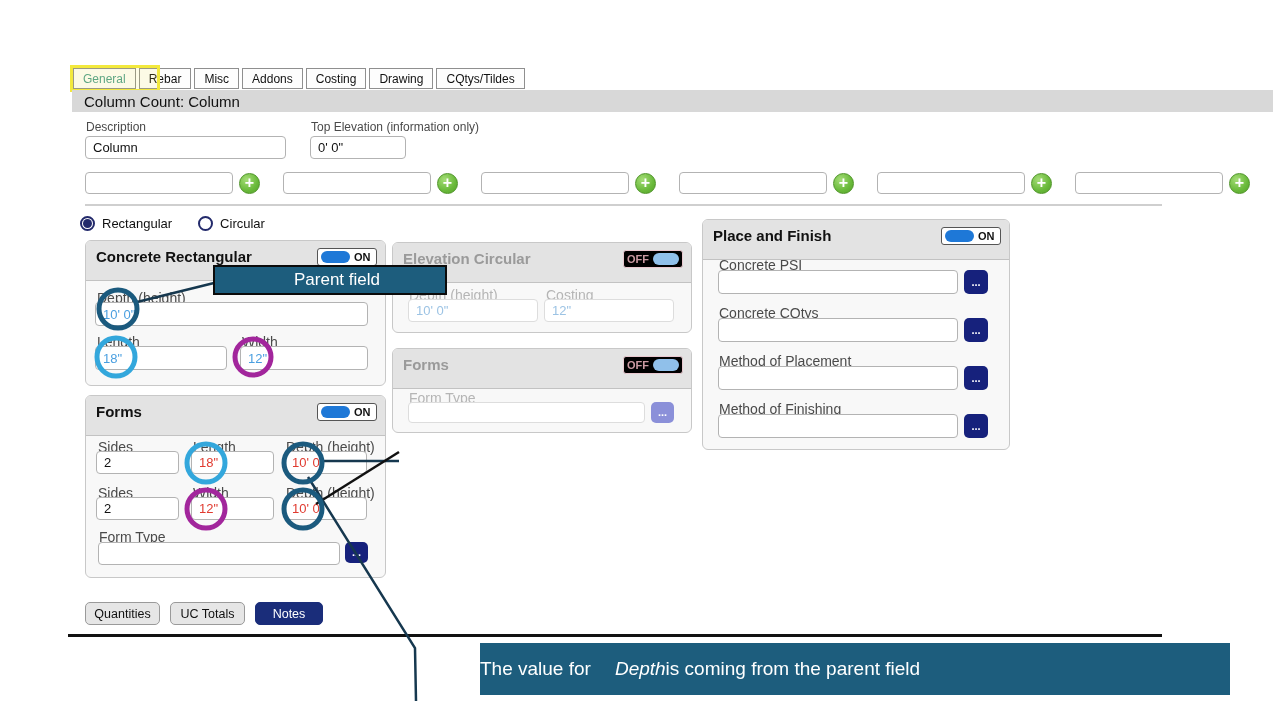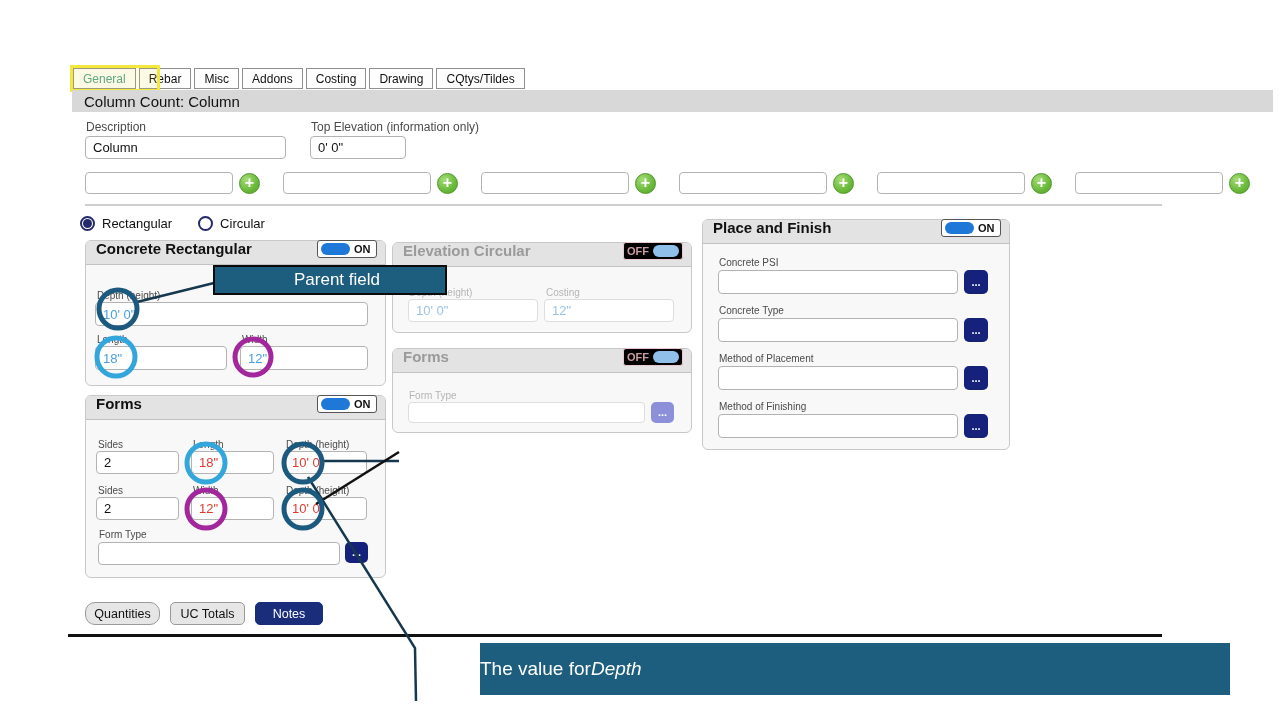--- a/index.html
+++ b/index.html
@@ -14,21 +14,21 @@
   
   .tabbar { display: flex; gap: 3px; }
   .tab { border: 1px solid #8f8f8f; background: #fdfdfd; font-size: 12px; color: #111;
          padding: 3px 9px; height: 21px; display: flex; align-items: center; }
   .tab.active { color: #4a9e8e; }
   .tab-highlight { border: 3px solid #f3e93c; background: rgba(243,233,60,0.12); pointer-events: none; }
 
   .header-bar { background: #d8d8d8; color: #111; font-size: 15px; display: flex; align-items: center;
                 padding-left: 12px; }
 
-  .lbl { font-size: 10px; color: #4a4a4a; white-space: nowrap; }
+  .lbl { font-size: 14px; color: #4a4a4a; white-space: nowrap; }
   .lbl.dis { color: #b5b5b5; }
   .inp { border: 1px solid #b3b3b3; border-radius: 4px; background: #fff; font-size: 13px; color: #111;
          padding: 0 7px; font-family: "Liberation Sans", sans-serif; outline: none; }
   .inp.dis { border-color: #ddd; }
   .blue { color: #4a9fe0; }
   .blue-dis { color: #9cc3e4; }
   .red { color: #e03a2f; }
 
   .plus-btn { width: 21px; height: 21px; border-radius: 50%; border: 1px solid #4e9427;
               background: radial-gradient(circle at 35% 30%, #a5dd77, #69b93a 60%, #55a22b);
@@ -41,21 +41,21 @@
 
   
   .radio-row { display: flex; align-items: center; gap: 26px; font-size: 13px; color: #111; }
   .radio-opt { display: flex; align-items: center; gap: 7px; }
   .radio { width: 15px; height: 15px; border: 2px solid #232a6b; border-radius: 50%;
            display: flex; align-items: center; justify-content: center; background: #fff; }
   .radio .dot { width: 9px; height: 9px; border-radius: 50%; background: #232a6b; }
 
   
   .panel { background: #f8f8f8; border: 1px solid #c8c8c8; border-radius: 6px; }
-  .panel-header { height: 24px; background: #e3e3e3; border-bottom: 1px solid #c2c2c2;
+  .panel-header { height: 40px; background: #e3e3e3; border-bottom: 1px solid #c2c2c2;
                   border-radius: 5px 5px 0 0; display: flex; align-items: center;
                   justify-content: space-between; padding: 0 8px 8px 10px; }
   .panel-title { font-size: 15px; font-weight: bold; color: #111; }
   .panel-title.dis { color: #9a9a9a; }
 
   
   .toggle { width: 60px; height: 18px; border: 1px solid #555; border-radius: 3px; background: #fff;
             display: flex; align-items: center; padding: 1px 3px; gap: 4px; cursor: pointer; }
   .toggle .knob { width: 29px; height: 12px; border-radius: 6px; background: #1e78d7; }
   .toggle .t-label { font-weight: bold; font-size: 11px; color: #111; }
@@ -73,21 +73,21 @@
   .foot-btn { border: 1px solid #9a9a9a; border-radius: 5px; background: #e6e6e6; color: #111;
               font-size: 12.5px; height: 23px; display: flex; align-items: center; justify-content: center;
               cursor: pointer; }
   .foot-btn.navy { background: #1a2d7a; border-color: #1a2d7a; color: #fff; }
 
   
   .callout { background: #1d5d7d; border: 2px solid #0b0b0b; color: #fff; font-size: 17px;
              display: flex; align-items: center; justify-content: center; padding-left: 14px; }
   .banner { background: #1d5d7d; color: #fff; font-size: 19px; display: flex; align-items: center;
             justify-content: flex-start; }
-  .banner i { font-style: italic; }
+  .banner i { font-style: italic; margin-left: 24px; }
   svg.overlay { position: absolute; left: 0; top: 0; pointer-events: none; }
 </style>
 </head>
 <body>
 
 <div id="stage">
 
 
   <div class="abs tabbar" style="left:73px; top:68px;">
     <div class="tab active">General</div>
@@ -196,21 +196,21 @@
       <span class="panel-title">Place and Finish</span>
       <div class="toggle">
         <span class="knob"></span>
         <span class="t-label">ON</span>
       </div>
     </div>
     <div class="abs lbl" style="left:16px; top:37px;">Concrete PSI</div>
     <input class="inp abs" style="left: 15px; top: 50px; width: 240px; height: 24px;" readonly="">
     <div class="dots-btn abs" style="left:261px; top:50px;">...</div>
 
-    <div class="abs lbl" style="left:16px; top:85px;">Concrete Type</div>
+    <div class="abs lbl" style="left:16px; top:85px;">Concrete CQtys</div>
     <input class="inp abs" style="left: 15px; top: 98px; width: 240px; height: 24px;" readonly="">
     <div class="dots-btn abs" style="left:261px; top:98px;">...</div>
 
     <div class="abs lbl" style="left:16px; top:133px;">Method of Placement</div>
     <input class="inp abs" style="left: 15px; top: 146px; width: 240px; height: 24px;" readonly="">
     <div class="dots-btn abs" style="left:261px; top:146px;">...</div>
 
     <div class="abs lbl" style="left:16px; top:181px;">Method of Finishing</div>
     <input class="inp abs" style="left: 15px; top: 194px; width: 240px; height: 24px;" readonly="">
     <div class="dots-btn abs" style="left:261px; top:194px;">...</div>
@@ -237,21 +237,21 @@
     <div class="abs lbl" style="left:107px; top:89px;">Width</div>
     <input class="inp red abs" style="left: 105px; top: 101px; width: 83px; height: 23px;" readonly="" value="12&quot;">
     <div class="abs lbl" style="left:200px; top:89px;">Depth (height)</div>
     <input class="inp red abs" style="left: 198px; top: 101px; width: 83px; height: 23px;" readonly="" value="10' 0&quot;">
 
     <div class="abs lbl" style="left:13px; top:133px;">Form Type</div>
     <input class="inp abs" style="left: 12px; top: 146px; width: 242px; height: 23px;" readonly="">
     <div class="dots-btn small abs" style="left:259px; top:146px;">...</div>
   </div>
 
-  <div class="abs foot-btn" style="left:85px; top:602px; width:75px;border-radius:10px;">Quantities</div>
+  <div class="abs foot-btn" style="left:85px; top:602px; width:75px;">Quantities</div>
   <div class="abs foot-btn" style="left:170px; top:602px; width:75px;">UC Totals</div>
   <div class="abs foot-btn navy" style="left:255px; top:602px; width:68px;">Notes</div>
 
   <div class="abs black-rule" style="left:68px; top:634px; width:1094px; height:2.5px;"></div>
 
   <svg class="overlay" width="1280" height="720" viewBox="0 0 1280 720">
     <line x1="137" y1="302" x2="214" y2="283" stroke="#16384f" stroke-width="2.5"></line>
     <line x1="322" y1="461" x2="399" y2="461" stroke="#16384f" stroke-width="2.5"></line>
     <line x1="399" y1="452" x2="316" y2="504" stroke="#111111" stroke-width="2.5"></line>
     <polyline points="308,477 415,648 416,701" fill="none" stroke="#16384f" stroke-width="2.5"></polyline>
@@ -262,15 +262,16 @@
     <circle cx="303" cy="463" r="19" fill="none" stroke="#1b5a7e" stroke-width="5"></circle>
     <circle cx="206" cy="509" r="19" fill="none" stroke="#a2269c" stroke-width="5"></circle>
     <circle cx="303" cy="509" r="19" fill="none" stroke="#1b5a7e" stroke-width="5"></circle>
   </svg>
 
   <div class="abs callout" style="left:213px; top:265px; width:234px; height:30px;">Parent field</div>
 
   <div class="abs banner" style="left:480px; top:643px; width:750px; height:52px;">
     <span>The value for </span>
       <i>Depth</i>
+      <span> is coming from the parent field</span>
   </div>
 
 </div>
 
 </body></html>

